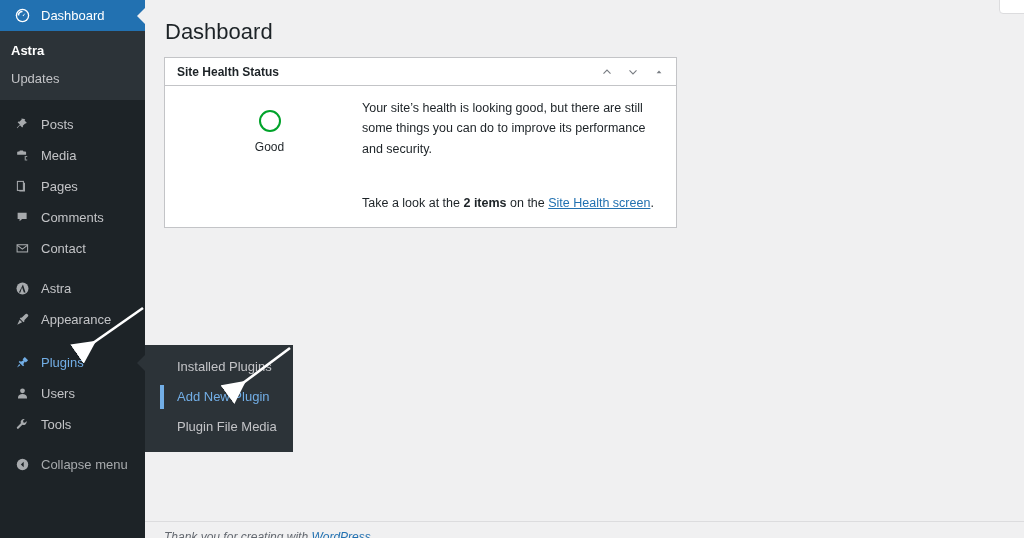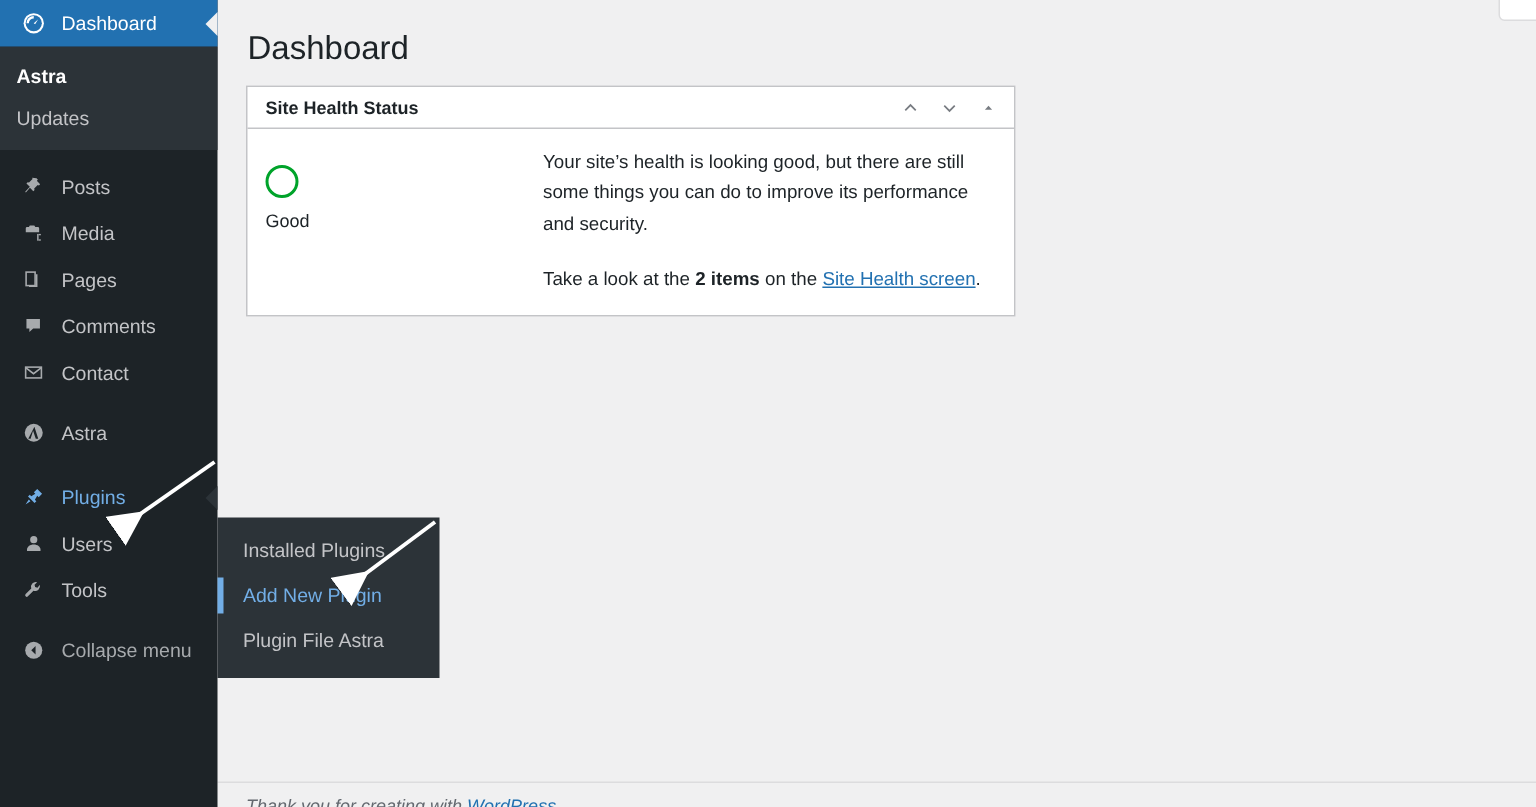--- a/index.html
+++ b/index.html
@@ -74,21 +74,21 @@
 
   
   .collapse-row { color: #a7aaad; }
 
   
   .flyout {
     position: absolute;
     left: 145px; top: 345px;
     width: 148px;
     background: #2c3338;
-    padding: 7px 0 9px 0;
+    padding: 7px 0 9px 15px;
     z-index: 30;
     box-shadow: 0 0 0 0 rgba(0,0,0,0);
   }
   .flyout-item {
     position: relative;
     display: block;
     padding: 6px 12px 6px 17px;
     font-size: 13px;
     color: #c3c4c7;
     text-decoration: none;
@@ -138,39 +138,39 @@
   .hndl-btn {
     width: 26px; height: 26px;
     display: inline-flex; align-items: center; justify-content: center;
     color: #787c82;
     cursor: pointer;
   }
   .inside { padding: 12px 12px 14px 12px; display: flex; }
   .health-icon-col {
     width: 185px;
     display: flex; flex-direction: column;
-    justify-content: flex-start;
+    align-items: center; justify-content: flex-start;
     padding-top: 12px;
   }
   .health-ring {
     width: 22px; height: 22px;
     border: 2px solid #00a32a;
     border-radius: 50%;
   }
   .health-label {
     margin-top: 8px;
     font-size: 12px;
     color: #1d2327;
   }
   .health-text { flex: 1; padding-right: 6px; }
   .health-text p {
     font-size: 12.5px;
     line-height: 1.62;
     color: #1d2327;
-    margin-bottom: 17px;
+    margin-bottom: 34px;
   }
   .health-text p:last-child { margin-bottom: 0; }
   .health-text b { font-weight: bold; }
   .health-text a { color: #2271b1; text-decoration: underline; }
 
   .footer-credit {
     position: absolute;
     left: 19px; bottom: -6px;
     width: 520px;
     font-size: 12px;
@@ -294,20 +294,28 @@
     <div class="menu-row">
       <span class="mi">
         <svg width="15" height="15" viewBox="0 0 20 20" fill="currentColor">
           <circle cx="10" cy="10" r="8"></circle>
           <path d="M10.6 4.6l3.4 10.8h-2.2L9.4 8.3 7.2 15.4H5.1z" fill="#1d2327"></path>
         </svg>
       </span>
       <span>Astra</span>
     </div>
 
+    <div class="menu-row">
+      <span class="mi">
+        <svg width="15" height="15" viewBox="0 0 20 20" fill="currentColor">
+          <path d="M16.3 2.7c-.7-.7-1.6-.5-2.6.4L8.9 7.6l-1.1-.3-1.4 1.4 4.9 4.9 1.4-1.4-.3-1.1 4.5-4.8c.9-1 1.1-1.9.4-2.6zM6.2 10.4L3 16.9l6.5-3.2z"></path>
+        </svg>
+      </span>
+      <span>Appearance</span>
+    </div>
 
     <div class="menu-row open-flyout">
       <span class="mi">
         <svg width="15" height="15" viewBox="0 0 20 20" fill="currentColor">
           <path d="M13.1 2.6l-3 3 1.3 1.3-3.6 2.1-1.3-1.3-1.6 1.6 5.8 5.8 1.6-1.6-1.3-1.3 2.1-3.6 1.3 1.3 3-3zM5.6 12.1l-2.9 4.4 4.4-2.9z"></path>
         </svg>
       </span>
       <span>Plugins</span>
     </div>
 
@@ -340,21 +348,21 @@
           <path d="M11.6 6.2L7.8 10l3.8 3.8z" fill="#1d2327"></path>
         </svg>
       </span>
       <span>Collapse menu</span>
     </div>
   </nav>
 
   <div class="flyout">
     <a class="flyout-item">Installed Plugins</a>
     <a class="flyout-item active">Add New Plugin</a>
-    <a class="flyout-item">Plugin File Astra</a>
+    <a class="flyout-item">Plugin File Media</a>
   </div>
 
   <main class="content">
 
     <h1 class="page-title">Dashboard</h1>
 
     <section class="postbox">
       <div class="postbox-header">
         <span class="postbox-title">Site Health Status</span>
         <span class="hndl-btn">

